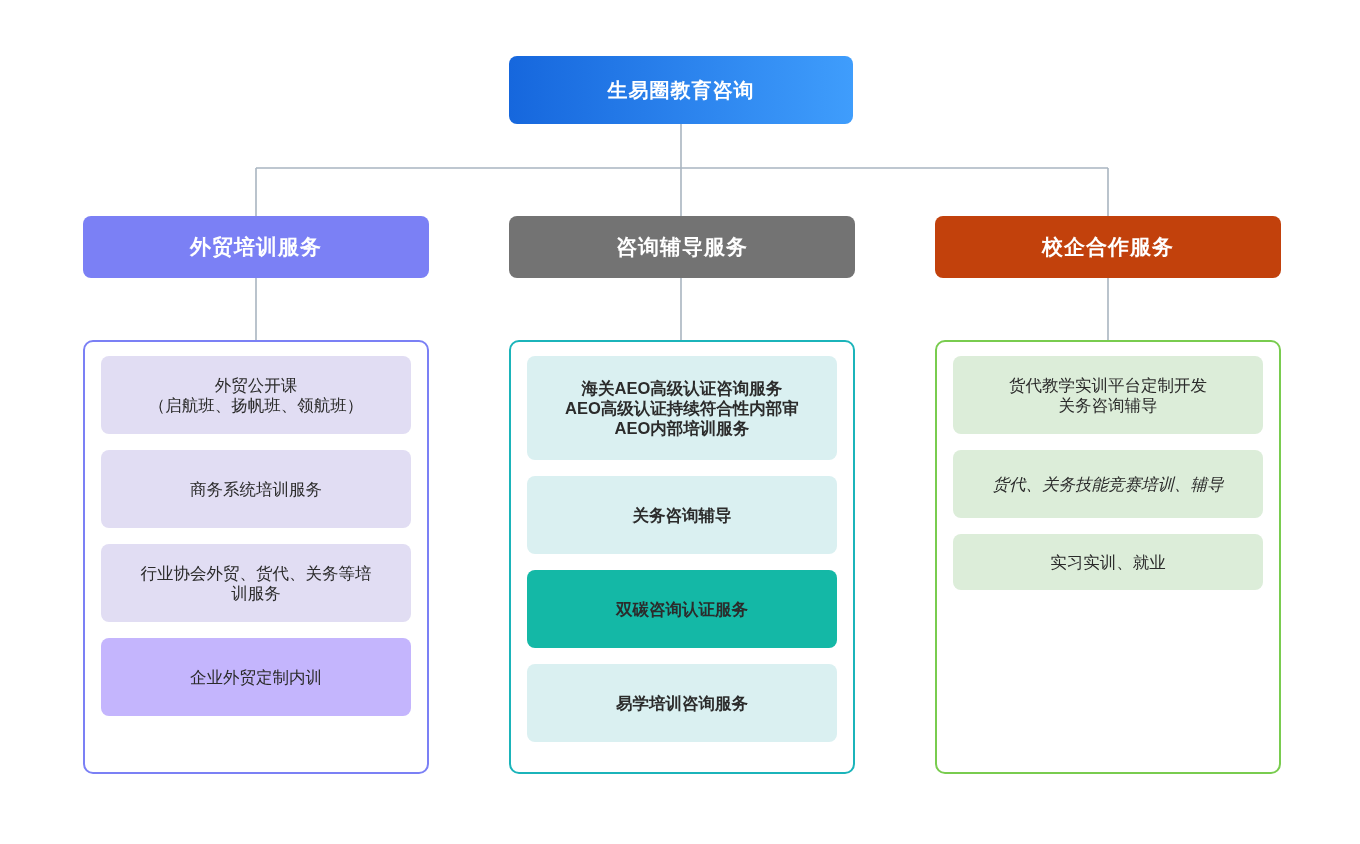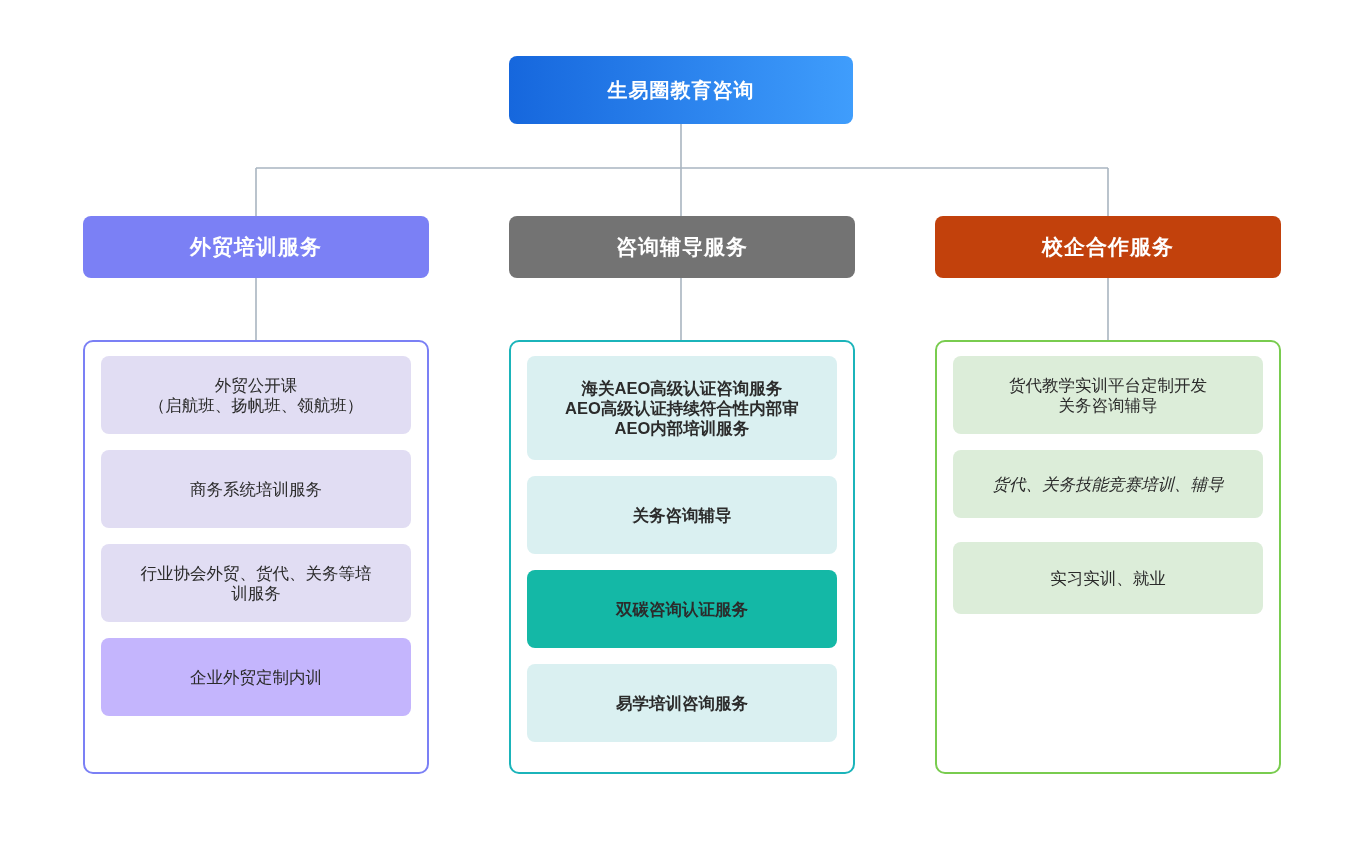--- a/index.html
+++ b/index.html
@@ -116,21 +116,21 @@
   .column-1 .leaf-3 { height: 78px; }
 
   .column-2 .leaf-0 { height: 104px; }
   .column-2 .leaf-1 { height: 78px; }
   .column-2 .leaf-2 { height: 78px; }
   .column-2 .leaf-3 { height: 78px; }
 
   .column-3 .leaf-0 { height: 78px; }
   .column-3 .leaf-1 { height: 104px; }
   .column-3 .leaf-2 { height: 68px; font-style: italic; }
-  .column-3 .leaf-3 { height: 72px; margin-top: 8px; }
+  .column-3 .leaf-3 { height: 56px; }
 
   
   .branch-purple  { background: #7b80f5; }
   .branch-teal    { background: #1bb4ba; }
   .branch-green   { background: #79cc4f; }
 
   .panel-purple { border-color: #7b80f5; }
   .panel-teal   { border-color: #1bb4ba; font-weight: bold; }
   .panel-green  { border-color: #79cc4f; }
 

